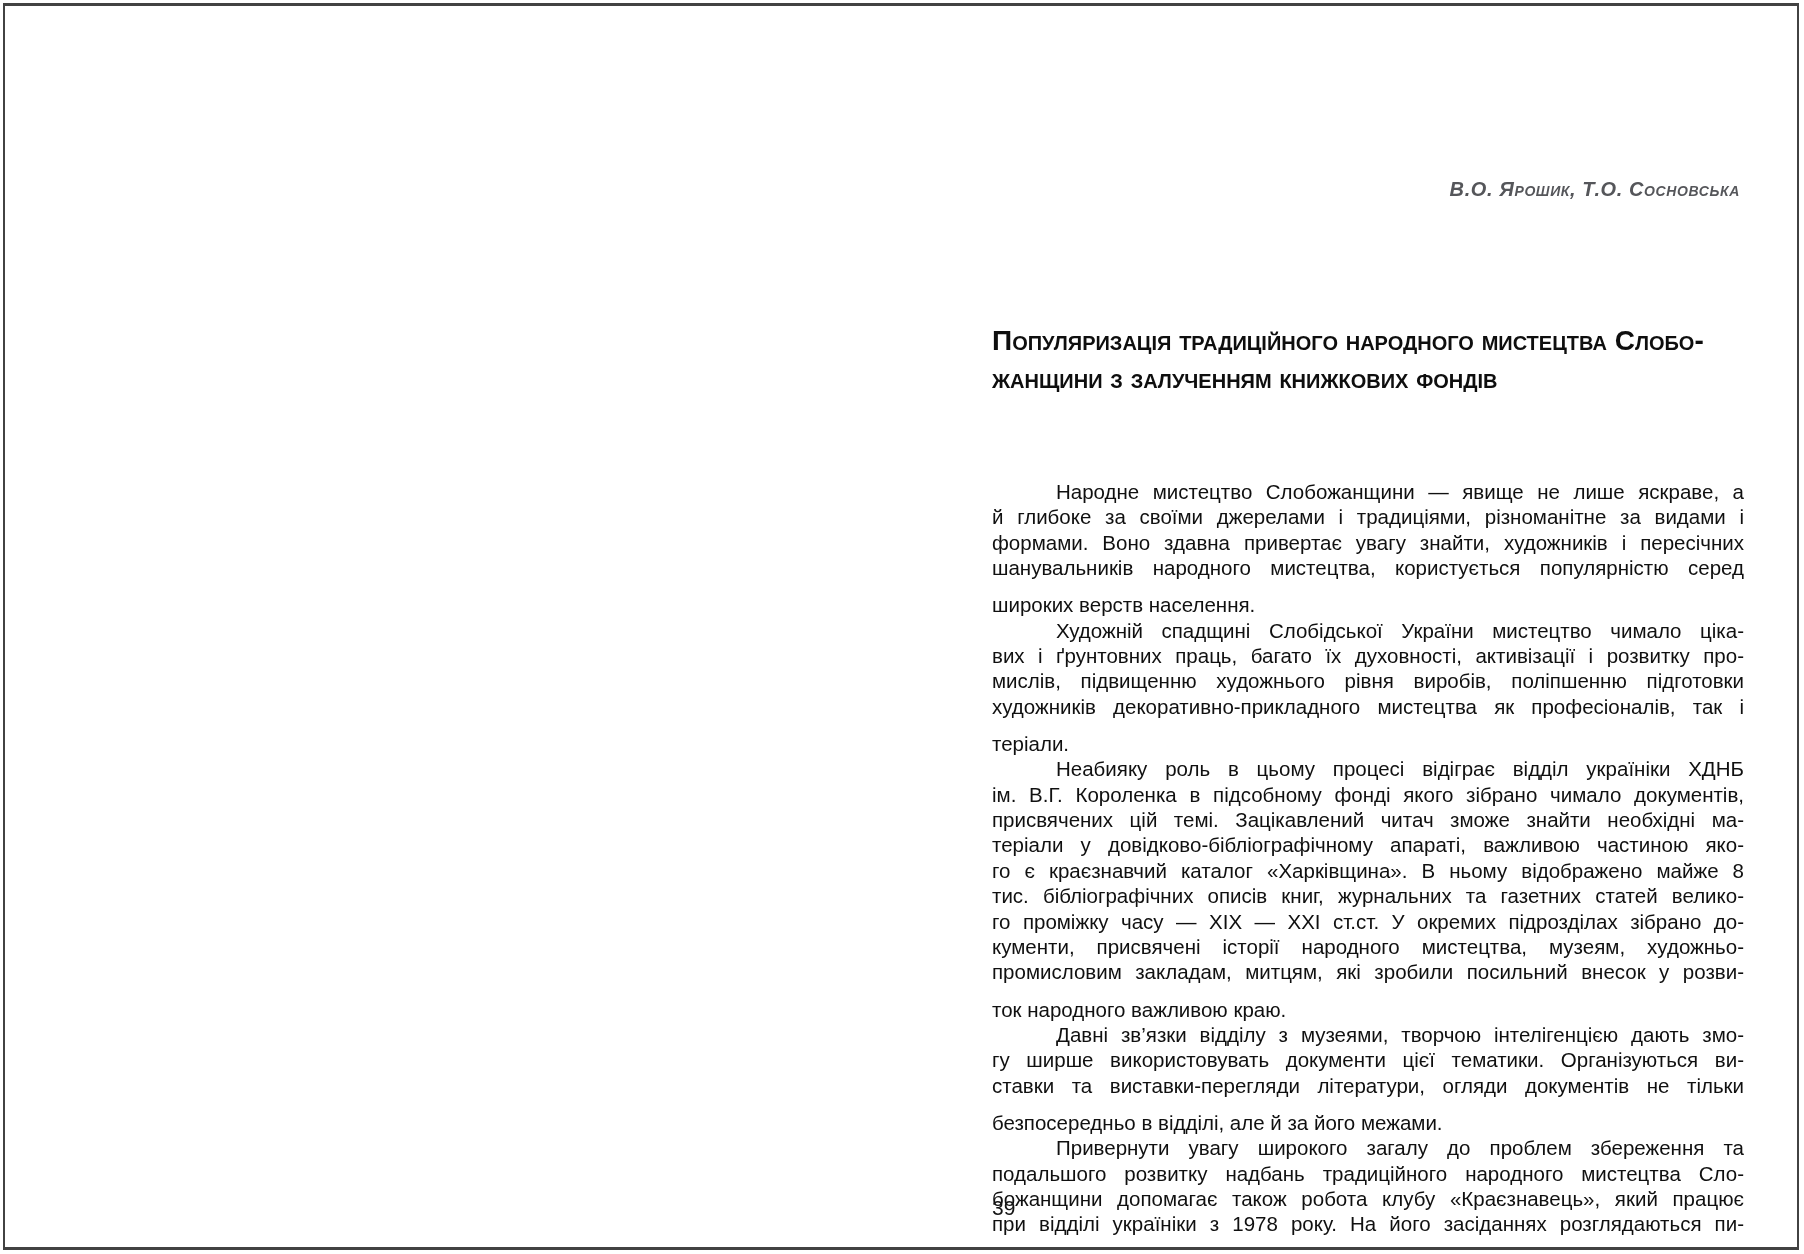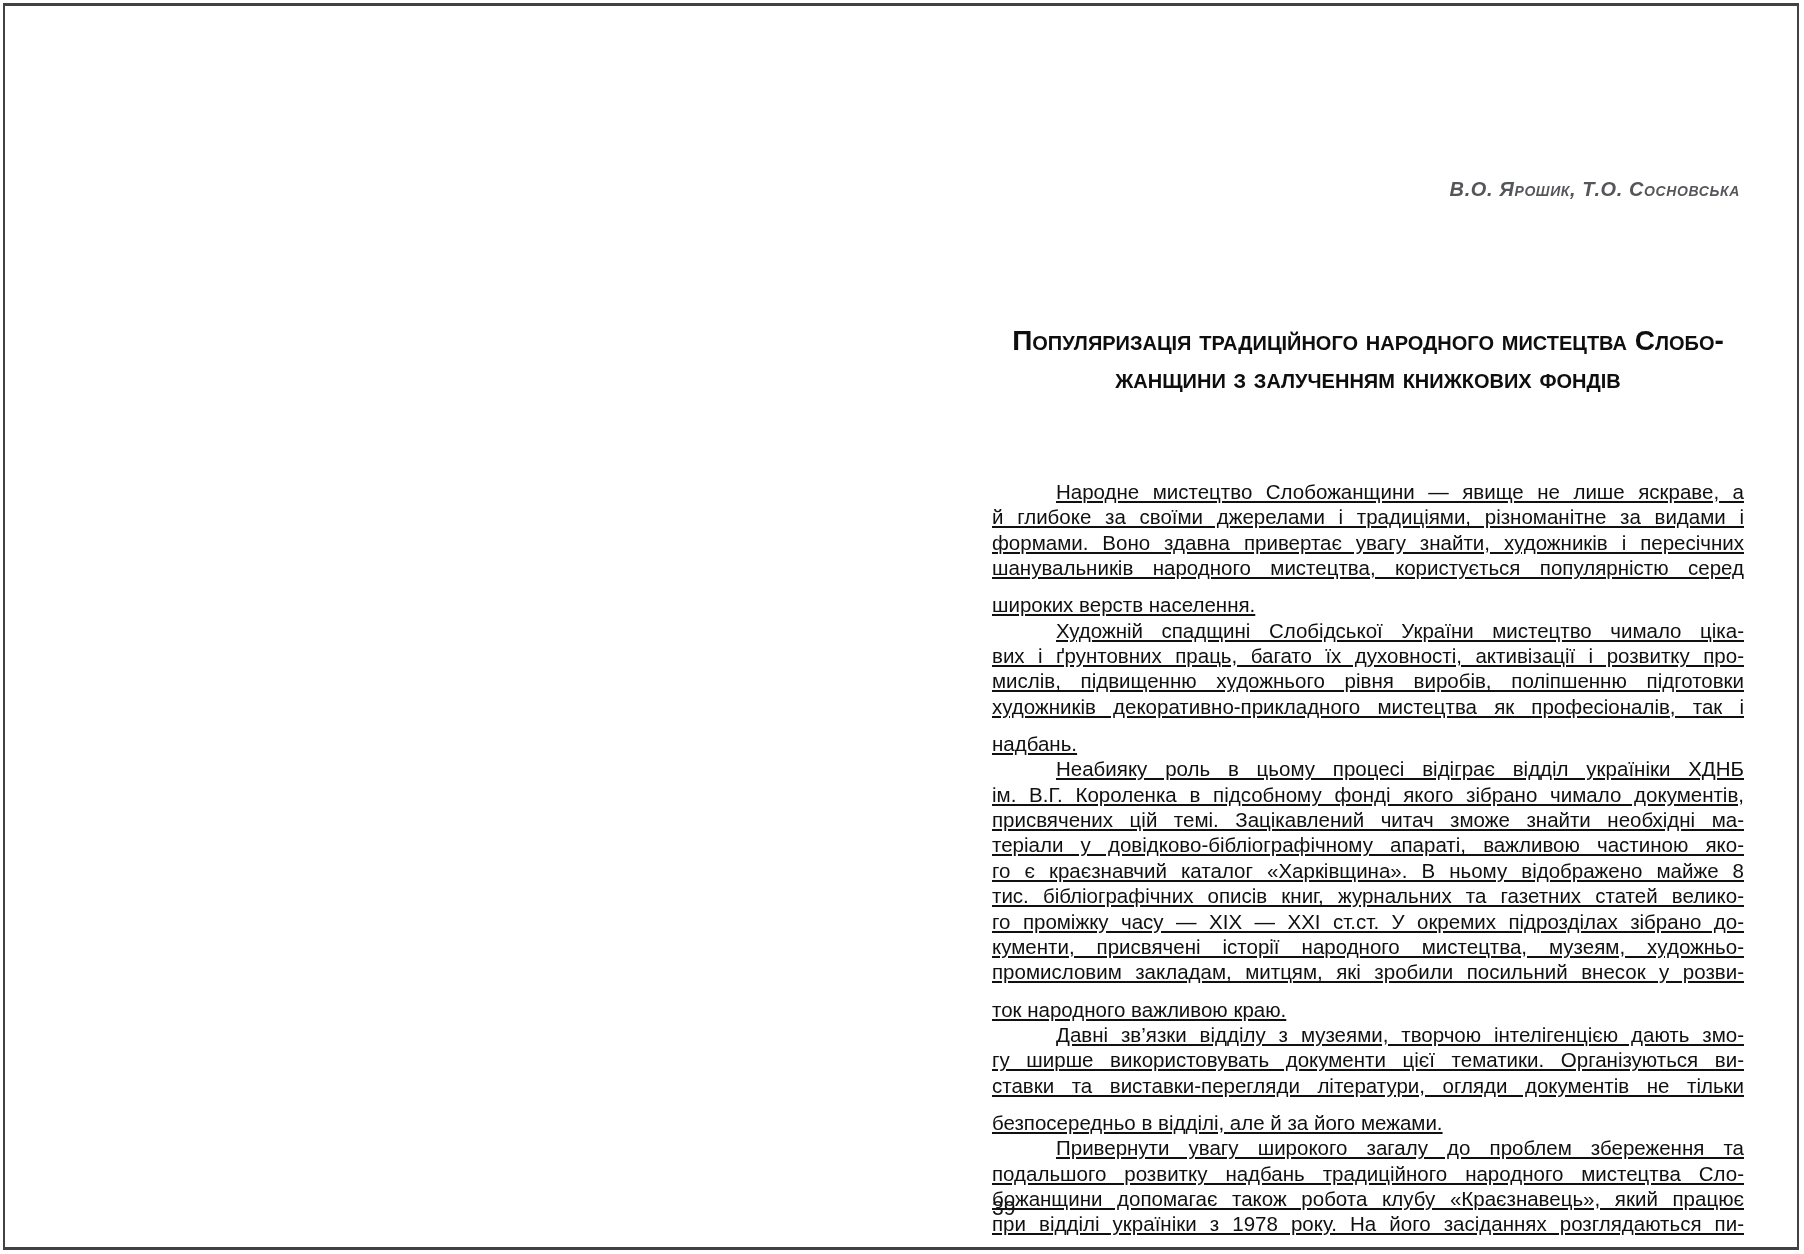--- a/index.html
+++ b/index.html
@@ -25,41 +25,39 @@
     font-style: italic;
     font-weight: bold;
     font-size: 20px;
     font-variant: small-caps;
     letter-spacing: 0.6px;
     color: #55565a;
   }
   .title {
     position: absolute;
     top: 322px; left: 992px; width: 752px;
-    text-align: center;
     font-weight: bold;
     font-size: 28px;
     line-height: 37.5px;
     font-variant: small-caps;
     color: #0e0e0e;
   }
   .title .title-line { white-space: nowrap; }
   .body-text {
     position: absolute;
     top: 479px; left: 992px; width: 752px;
     font-size: 20.5px;
     color: #101010;
   }
   .tline {
     height: 25.35px;
     line-height: 25.35px;
     text-align: justify;
     text-align-last: justify;
     white-space: nowrap;
-    text-decoration: underline;
   }
   .tline.first { text-indent: 64px; }
   .tline.last  { text-align-last: left; margin-top: 12px; }
   .pagenum {
     position: absolute;
     top: 1196px; left: 992px; width: 734px;
     text-align: left;
     font-size: 21px;
     color: #141414;
   }
@@ -79,21 +77,21 @@
 <div class="body-text">
     <div class="tline first">Народне мистецтво Слобожанщини — явище не лише яскраве, а</div>
     <div class="tline">й глибоке за своїми джерелами і традиціями, різноманітне за видами і</div>
     <div class="tline">формами. Воно здавна привертає увагу знайти, художників і пересічних</div>
     <div class="tline">шанувальників народного мистецтва, користується популярністю серед</div>
     <div class="tline last">широких верств населення.</div>
     <div class="tline first">Художній спадщині Слобідської України мистецтво чимало ціка-</div>
     <div class="tline">вих і ґрунтовних праць, багато їх духовності, активізації і розвитку про-</div>
     <div class="tline">мислів, підвищенню художнього рівня виробів, поліпшенню підготовки</div>
     <div class="tline">художників декоративно-прикладного мистецтва як професіоналів, так і</div>
-    <div class="tline last">надбань.</div>
+    <div class="tline last">теріали.</div>
     <div class="tline first">Неабияку роль в цьому процесі відіграє відділ україніки ХДНБ</div>
     <div class="tline">ім. В.Г. Короленка в підсобному фонді якого зібрано чимало документів,</div>
     <div class="tline">присвячених цій темі. Зацікавлений читач зможе знайти необхідні ма-</div>
     <div class="tline">теріали у довідково-бібліографічному апараті, важливою частиною яко-</div>
     <div class="tline">го є краєзнавчий каталог «Харківщина». В ньому відображено майже 8</div>
     <div class="tline">тис. бібліографічних описів книг, журнальних та газетних статей велико-</div>
     <div class="tline">го проміжку часу — XIX — XXI ст.ст. У окремих підрозділах зібрано до-</div>
     <div class="tline">кументи, присвячені історії народного мистецтва, музеям, художньо-</div>
     <div class="tline">промисловим закладам, митцям, які зробили посильний внесок у розви-</div>
     <div class="tline last">ток народного важливою краю.</div>

